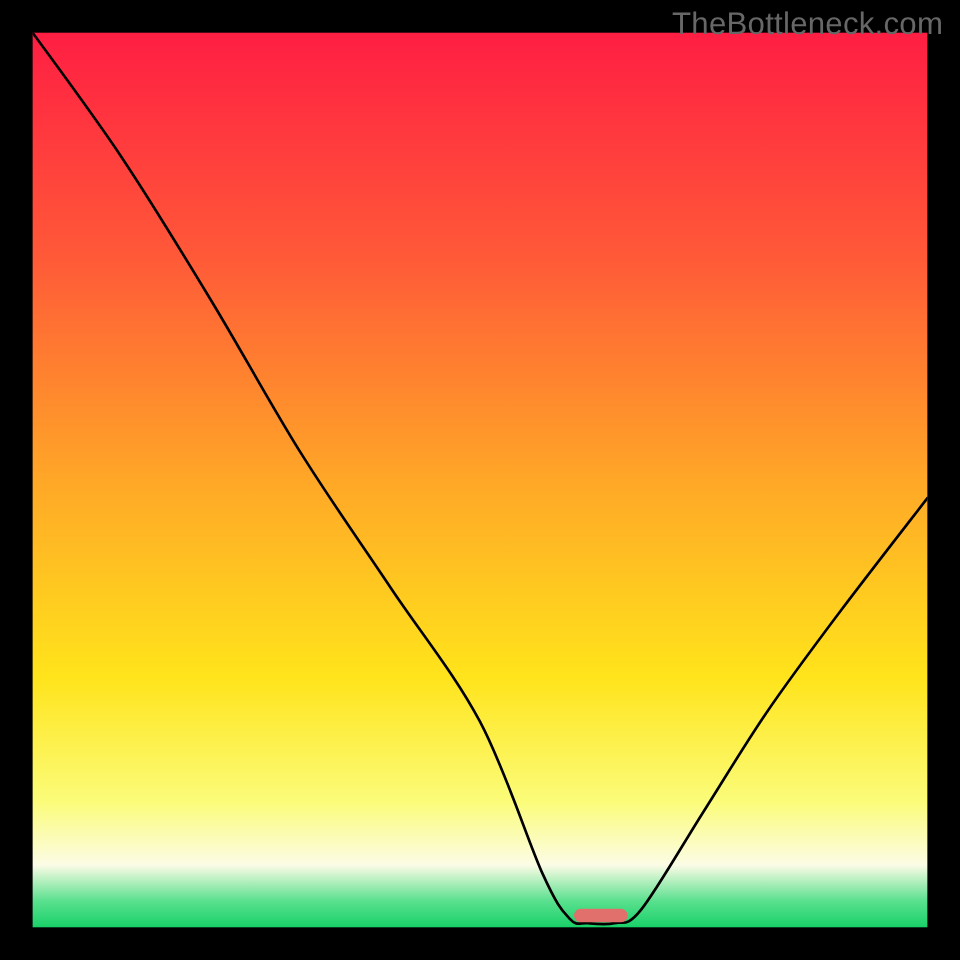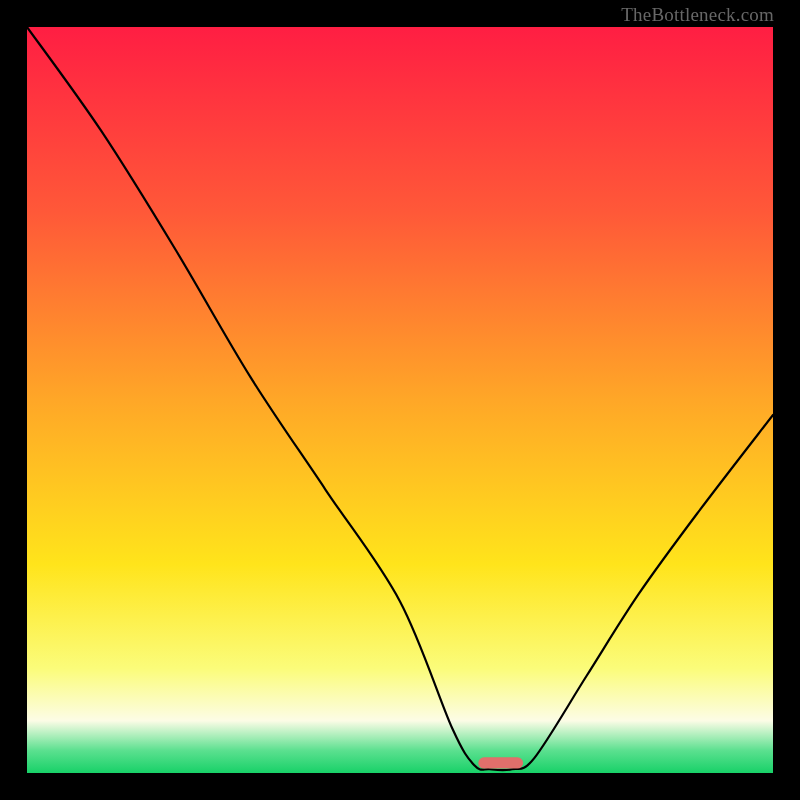--- a/index.html
+++ b/index.html
@@ -13,27 +13,26 @@
   }
   .frame {
     position: relative;
     width: 800px;
     height: 800px;
     background: #000;
   }
   .watermark {
     position: absolute;
     top: 4px;
-    right: 26px;
+    right: 14px;
     color: #676767;
-    font-size: 19px;
+    font-size: 26px;
     font-weight: 400;
     letter-spacing: 0.2px;
     z-index: 10;
-    font-family: Liberation Serif, serif;
   }
   svg.plot {
     position: absolute;
     left: 27px;
     top: 27px;
     width: 746px;
     height: 746px;
     display: block;
   }
 </style>

